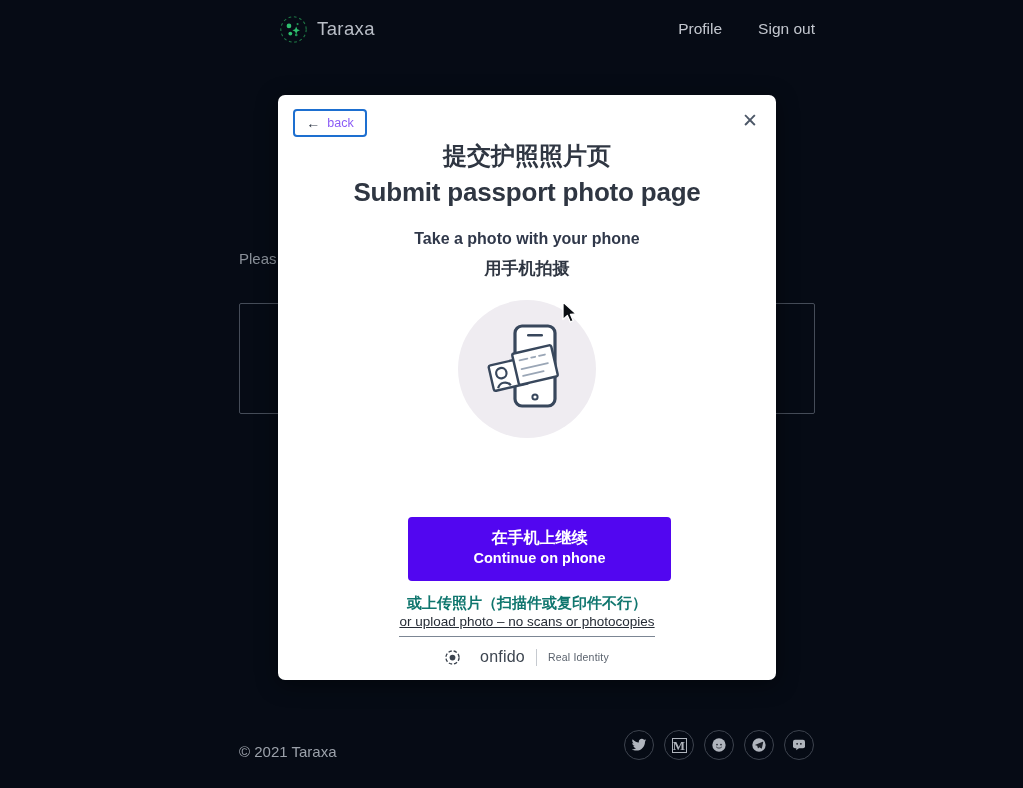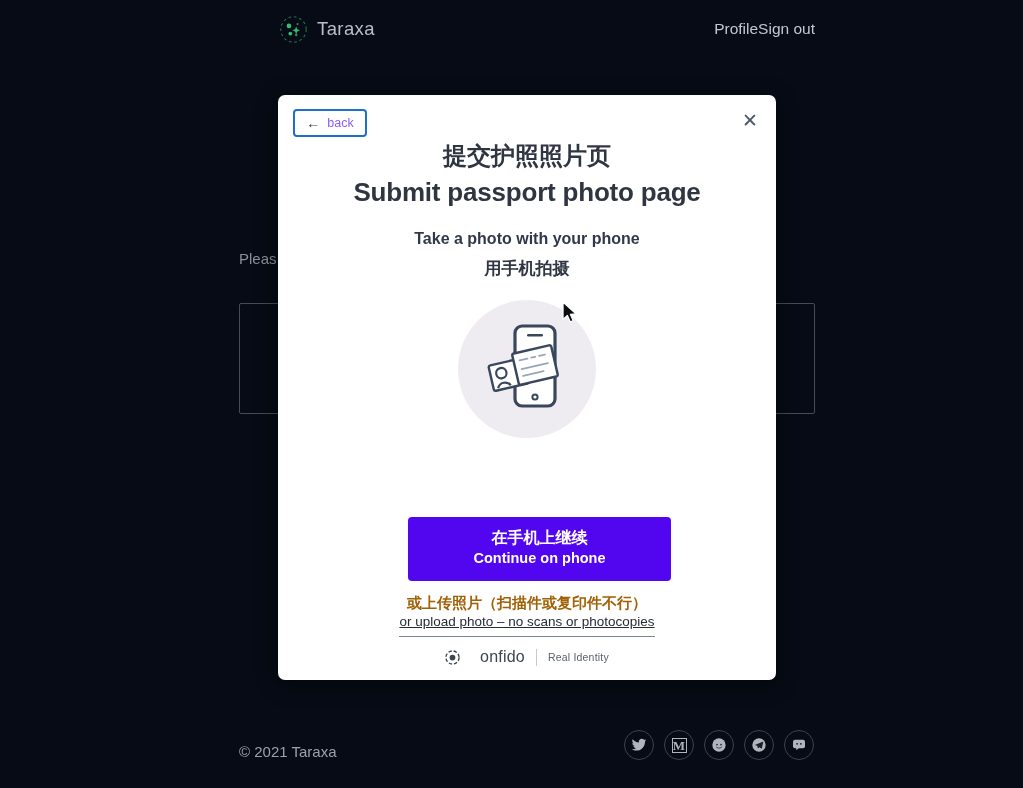--- a/index.html
+++ b/index.html
@@ -44,20 +44,21 @@
     font-size: 18.5px;
     letter-spacing: 0.4px;
     color: #b9bec7;
     font-family: "Liberation Sans", sans-serif;
   }
   .nav-links {
     position: absolute;
     right: 208px;
     display: flex;
     align-items: center;
+    gap: 36px;
     text-align: right;
   }
   .nav-link {
     color: #c3c7cf;
     font-size: 15.5px;
     text-decoration: none;
     cursor: pointer;
   }
 
   
@@ -266,21 +267,21 @@
     display: inline-block;
     margin-top: 13px;
     padding-bottom: 5px;
     border-bottom: 1.5px solid #7c8694;
     cursor: pointer;
     text-align: center;
   }
   .upload-cn {
     font-size: 15px;
     font-weight: bold;
-    color: #a16207;
+    color: #0f766e;
     font-family: "DejaVu Sans", sans-serif;
     line-height: 1.3;
   }
   .upload-en {
     font-size: 13.5px;
     color: #262c36;
     line-height: 1.3;
     text-decoration: underline;
   }
 

